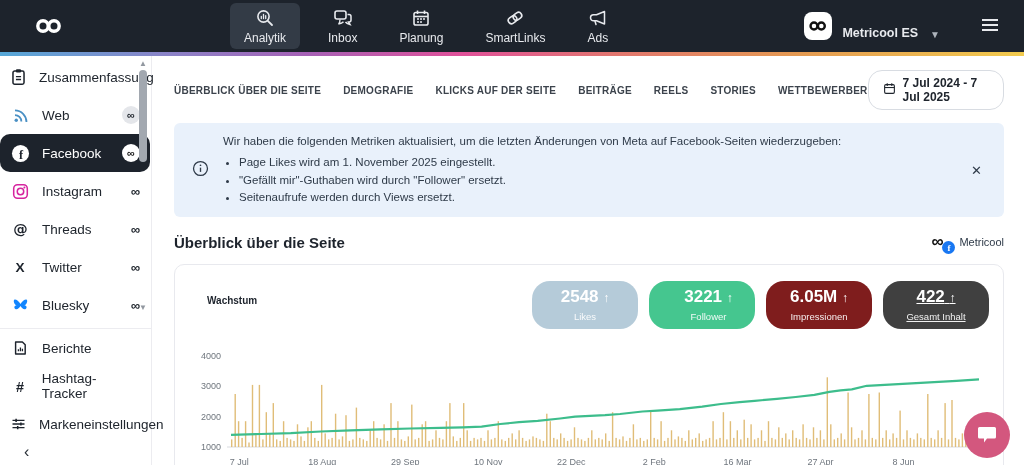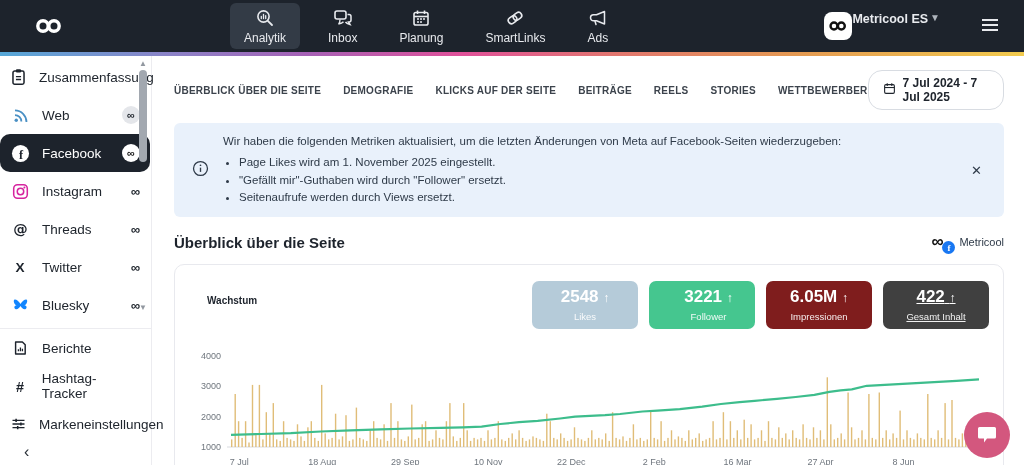--- a/index.html
+++ b/index.html
@@ -7,21 +7,21 @@
   *{box-sizing:border-box;}
 
   
   .topnav{position:relative;height:52px;background:#1d232c;display:flex;align-items:center;}
   .brand{margin-left:34px;width:34px;display:flex;align-items:center;}
   .nav-items{display:flex;align-items:stretch;height:100%;margin-left:130px;gap:14px;padding-left:32px;}
   .nav-item{display:flex;flex-direction:column;align-items:center;justify-content:center;
     gap:3px;padding:0 14px;color:#e8eaee;font-size:12px;cursor:pointer;border-radius:6px;margin:3px 0;}
   .nav-item.active{background:#333b46;}
   .nav-item .icon svg{display:block;}
-  .account{margin-left:auto;margin-right:26px;display:flex;align-items:flex-start;color:#e8eaee;}
+  .account{margin-left:auto;margin-right:26px;display:flex;align-items:flex-end;gap:10px;color:#e8eaee;}
   .account-logo{width:28px;height:28px;background:#fff;border-radius:8px;display:flex;align-items:center;justify-content:center;}
   .account-name{font-size:12.5px;font-weight:bold;}
   .chev{color:#aeb4bc;font-size:10px;margin-left:2px;}
   .hamburger{margin-left:16px;color:#e8eaee;cursor:pointer;}
 
   .gradient-bar{height:4px;background:linear-gradient(90deg,#56a8d8 0%,#8a84c8 16%,#a661b6 30%,#e0519a 45%,#e2766f 60%,#e49a52 78%,#f2cb4e 100%);}
 
   
   .body-wrap{display:flex;height:409px;}
 
@@ -63,21 +63,21 @@
   .brand-chip{margin-left:auto;display:flex;align-items:center;gap:6px;font-size:11px;color:#2e3a48;}
   .brand-inf{position:relative;width:22px;height:20px;}
   .brand-inf .inf{font-size:17px;font-weight:bold;color:#111;line-height:20px;}
   .brand-inf .fb-dot{position:absolute;right:-2px;bottom:-2px;width:13px;height:13px;background:#1877f2;border-radius:50%;
     color:#fff;font-size:9px;font-weight:bold;display:flex;align-items:center;justify-content:center;font-family:"Liberation Serif",serif;}
 
   .card{margin-top:12px;border:1px solid #e8e9ee;border-radius:10px;background:#fff;height:232px;padding:16px 14px 0 14px;}
   .card-head{display:flex;align-items:flex-start;}
   .growth-title{font-size:10px;font-weight:bold;color:#1d232c;margin-left:18px;margin-top:14px;}
   .stats{margin-left:auto;display:flex;gap:11px;}
-  .stat-card{width:106px;height:48px;border-radius:7px;color:#fff;display:flex;flex-direction:column;
+  .stat-card{width:106px;height:48px;border-radius:18px;color:#fff;display:flex;flex-direction:column;
     align-items:center;justify-content:center;cursor:pointer;}
   .stat-value{font-size:17px;font-weight:bold;line-height:1.1;}
   .stat-value .up{font-size:12px;}
   .stat-label{font-size:9.5px;opacity:.92;margin-top:4px;}
   .chart-wrap{margin-top:8px;}
   .chart-wrap svg{display:block;}
 
   
   .chat-fab{position:fixed;right:14px;bottom:7px;width:46px;height:46px;border-radius:50%;
     background:#d3577e;border:none;display:flex;align-items:center;justify-content:center;cursor:pointer;z-index:50;}

